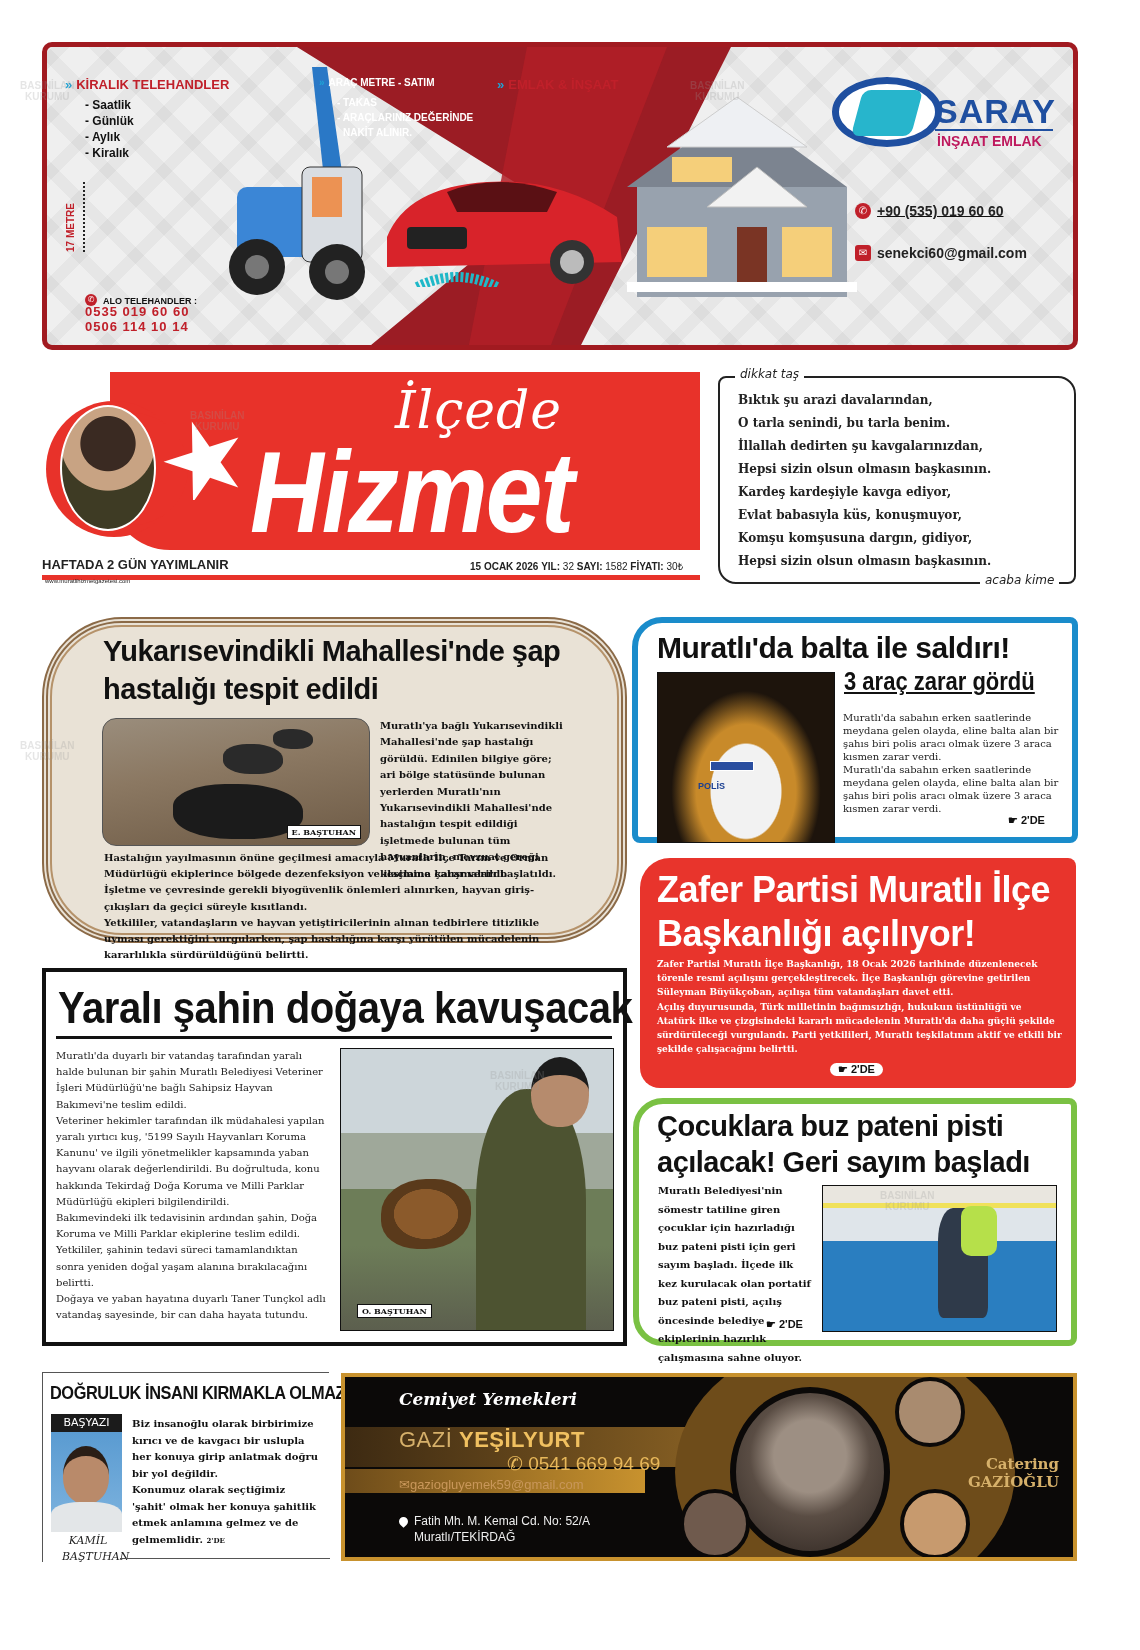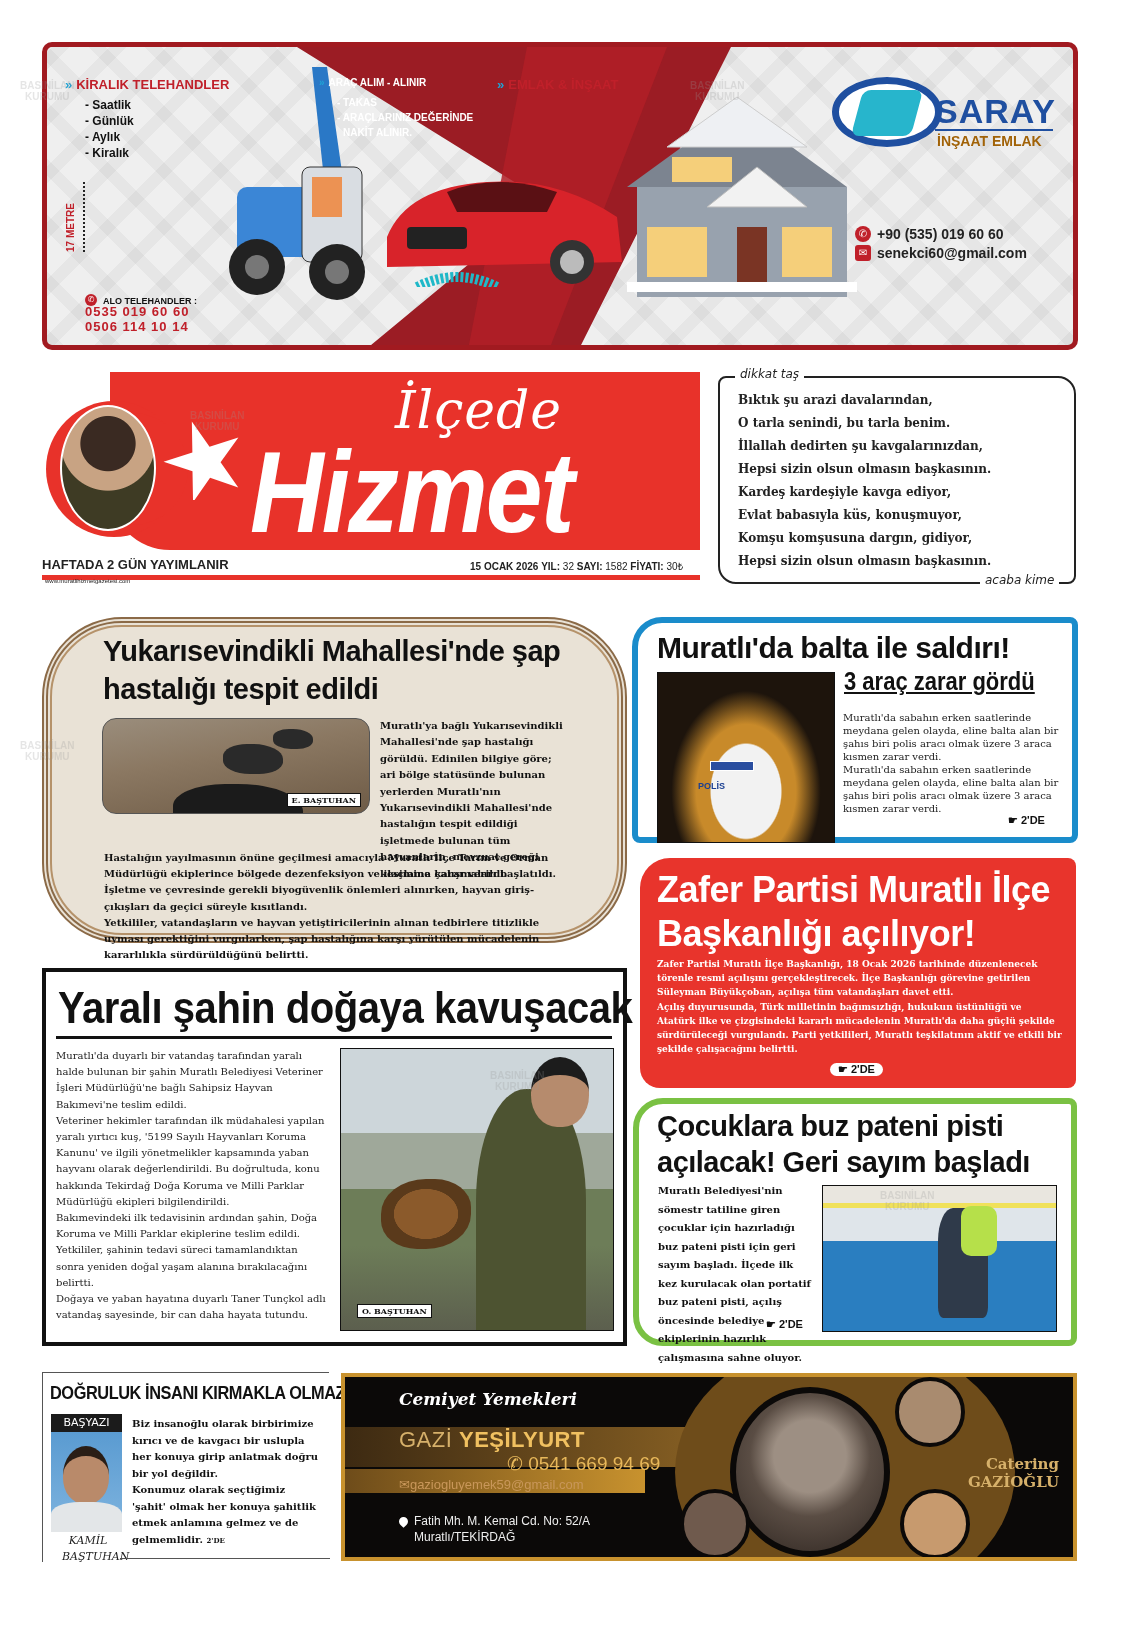--- a/index.html
+++ b/index.html
@@ -18,21 +18,21 @@
   .ad-head .arr { color:#1fa4d6; margin-right:4px; }
   .ad-list { font-family:"Liberation Sans", sans-serif; font-weight:bold; font-size:12px; color:#111; line-height:16px; }
   .ad-white { font-family:"Liberation Sans", sans-serif; font-weight:bold; font-size:10px; color:#fff; line-height:15px; }
   .ad-phone { font-family:"Liberation Sans", sans-serif; font-weight:bold; font-size:13px; color:#c0202a; letter-spacing:1px; line-height:15px; }
   .telehandler { position:absolute; left:170px; top:20px; width:190px; height:240px; }
   .car { position:absolute; left:330px; top:110px; width:250px; height:130px; }
   .house { position:absolute; left:540px; top:30px; width:290px; height:250px; }
   .saray-logo { position:absolute; left:785px; top:30px; width:110px; height:70px; border:7px solid #1f4fa0; border-radius:50%; background:#fff; }
   .saray-logo .s { position:absolute; left:18px; top:6px; width:60px; height:46px; background:#27b5cc; border-radius:8px; transform:skewX(-15deg); }
   .saray-name { font-family:"Liberation Sans", sans-serif; font-weight:bold; font-size:34px; color:#1f4fa0; letter-spacing:1px; }
-  .saray-sub { font-family:"Liberation Sans", sans-serif; font-weight:bold; font-size:14px; color:#a16207; }
+  .saray-sub { font-family:"Liberation Sans", sans-serif; font-weight:bold; font-size:14px; color:#be185d; }
   .contact-ico { display:inline-block; width:16px; height:16px; border-radius:50%; background:#c0202a; color:#fff; font-size:10px; text-align:center; line-height:16px; margin-right:6px; vertical-align:middle; }
   .contact-ico.sq { border-radius:3px; }
   .contact-txt { font-family:"Liberation Sans", sans-serif; font-weight:bold; font-size:14px; color:#222; vertical-align:middle; }
   .addr { font-family:"Liberation Sans", sans-serif; font-weight:bold; font-size:12px; color:#222; }
   .pin { display:inline-block; width:12px; height:12px; border-radius:50% 50% 50% 0; background:#1fa4d6; transform:rotate(-45deg); margin-right:6px; vertical-align:middle; }
 
   
   #masthead-band { left: 110px; top: 372px; width: 590px; height: 178px; background: #e8322a; border-radius: 0 0 0 60px; }
   #crescent { left: 44px; top: 398px; width: 150px; height: 142px; }
   #ataturk { left: 60px; top: 405px; width: 96px; height: 126px; border-radius: 50%; background: radial-gradient(circle at 50% 30%, #3a2a22 0 28%, #c8a383 29% 48%, #3e3b24 49% 100%); border:2px solid #fff; }
@@ -48,21 +48,21 @@
   
   #poem-box { left: 718px; top: 376px; width: 358px; height: 208px; border:2px solid #222; border-radius: 8px 18px 8px 18px; }
   #poem-tag { left: 735px; top: 367px; background:#fff; padding:0 5px; font-family:"DejaVu Sans", sans-serif; font-style:italic; font-size:12px; color:#222; }
   #poem-lines { left: 738px; top: 389px; font-family:"DejaVu Serif", serif; font-weight:bold; font-size:12px; line-height:23px; color:#222; }
   #poem-sign { left: 980px; top: 573px; background:#fff; padding:0 5px; font-family:"DejaVu Sans", sans-serif; font-style:italic; font-size:12px; color:#222; }
 
   
   #art1 { left: 42px; top: 617px; width: 585px; height: 326px; border:6px double #8b6a47; border-radius: 80px; background:#e9e2d6; outline: 2px solid #b5926a; outline-offset:-10px; }
   .hl-big { font-family:"Liberation Sans", sans-serif; font-weight:bold; color:#111; letter-spacing:-0.5px; }
   #art1-title { left: 103px; top: 632px; width: 470px; font-size:29px; line-height:38px; }
-  #art1-photo { left: 102px; top: 718px; width: 268px; height: 96px; border-radius:14px; background: linear-gradient(170deg, #9a8d7c 0%, #8b7862 40%, #6e5b46 100%); border:1px solid #555; overflow:hidden; }
+  #art1-photo { left: 102px; top: 718px; width: 268px; height: 128px; border-radius:14px; background: linear-gradient(170deg, #9a8d7c 0%, #8b7862 40%, #6e5b46 100%); border:1px solid #555; overflow:hidden; }
   .cow { position:absolute; border-radius: 40% 50% 40% 45%; background:#1b1b1b; }
   .photo-credit { position:absolute; background:#fff; border:1px solid #111; font-family:"DejaVu Serif", serif; font-weight:bold; font-size:8px; padding:1px 4px; color:#111; }
   .body-serif { font-family:"DejaVu Serif", serif; font-size:10px; line-height:16.5px; color:#111; }
   .body-bold { font-weight:bold; }
   #art1-col { left: 380px; top: 718px; width: 186px; font-size:10px; line-height:16.4px; }
   #art1-full { left: 104px; top: 850px; width: 465px; font-size:10px; line-height:16.2px; }
 
   
   #art2 { left: 632px; top: 617px; width: 446px; height: 226px; border:6px solid #1a8ccb; border-radius: 30px 8px 8px 8px; background:#fff; }
   #art2-title { left: 657px; top: 630px; font-size:30px; line-height:36px; white-space:nowrap; }
@@ -179,39 +179,39 @@
     <polygon points="80,70 150,20 220,70" fill="#eef0f3" stroke="#ccc"></polygon>
     <rect x="50" y="110" width="210" height="110" fill="#98a2ae"></rect>
     <polygon points="120,130 170,90 220,130" fill="#f2f2f2" stroke="#bbb"></polygon>
     <rect x="60" y="150" width="60" height="50" fill="#f5cf7a"></rect>
     <rect x="150" y="150" width="30" height="60" fill="#7a3424"></rect>
     <rect x="195" y="150" width="50" height="50" fill="#f5cf7a"></rect>
     <rect x="85" y="80" width="60" height="25" fill="#f5cf7a"></rect>
     <rect x="40" y="205" width="230" height="10" fill="#fff"></rect>
   </svg>
   <div class="abs ad-head" style="left:272px;top:30px;font-size:10px;color:#fff;">
-    <span class="arr">»</span><span>ARAÇ ALIM - ALINIR</span>
+    <span class="arr">»</span><span>ARAÇ METRE - SATIM</span>
   </div>
   <div class="abs ad-white" style="left:290px;top:48px;">
     <div>- TAKAS</div>
     <div>- ARAÇLARINIZ DEĞERİNDE</div>
     <div style="padding-left:6px;">NAKİT ALINIR.</div>
   </div>
   <div class="abs ad-head" style="left:450px;top:30px;">
     <span class="arr">»</span><span>EMLAK &amp; İNŞAAT</span>
   </div>
 
   <div class="saray-logo">
       <div class="s"></div>
     </div>
   <div class="abs saray-name" style="left:888px;top:45px;">SARAY</div>
   <div class="abs" style="left:888px;top:82px;width:118px;height:2px;background:#1f4fa0;"></div>
   <div class="abs saray-sub" style="left:890px;top:86px;">İNŞAAT EMLAK</div>
 
-  <div class="abs" style="left:808px;top:176px;">
+  <div class="abs" style="left:808px;top:153px;text-decoration:underline;">
     <span class="contact-ico">✆</span><span class="contact-txt">+90 (535) 019 60 60</span>
   </div>
   <div class="abs" style="left:808px;top:195px;">
     <span class="contact-ico sq">✉</span><span class="contact-txt">senekci60@gmail.com</span>
   </div>
 </div>
 
 <div id="masthead-band" class="abs"></div>
 <svg id="crescent" class="abs" viewBox="0 0 150 142">
   <circle cx="70" cy="71" r="68" fill="#e8322a"></circle>

